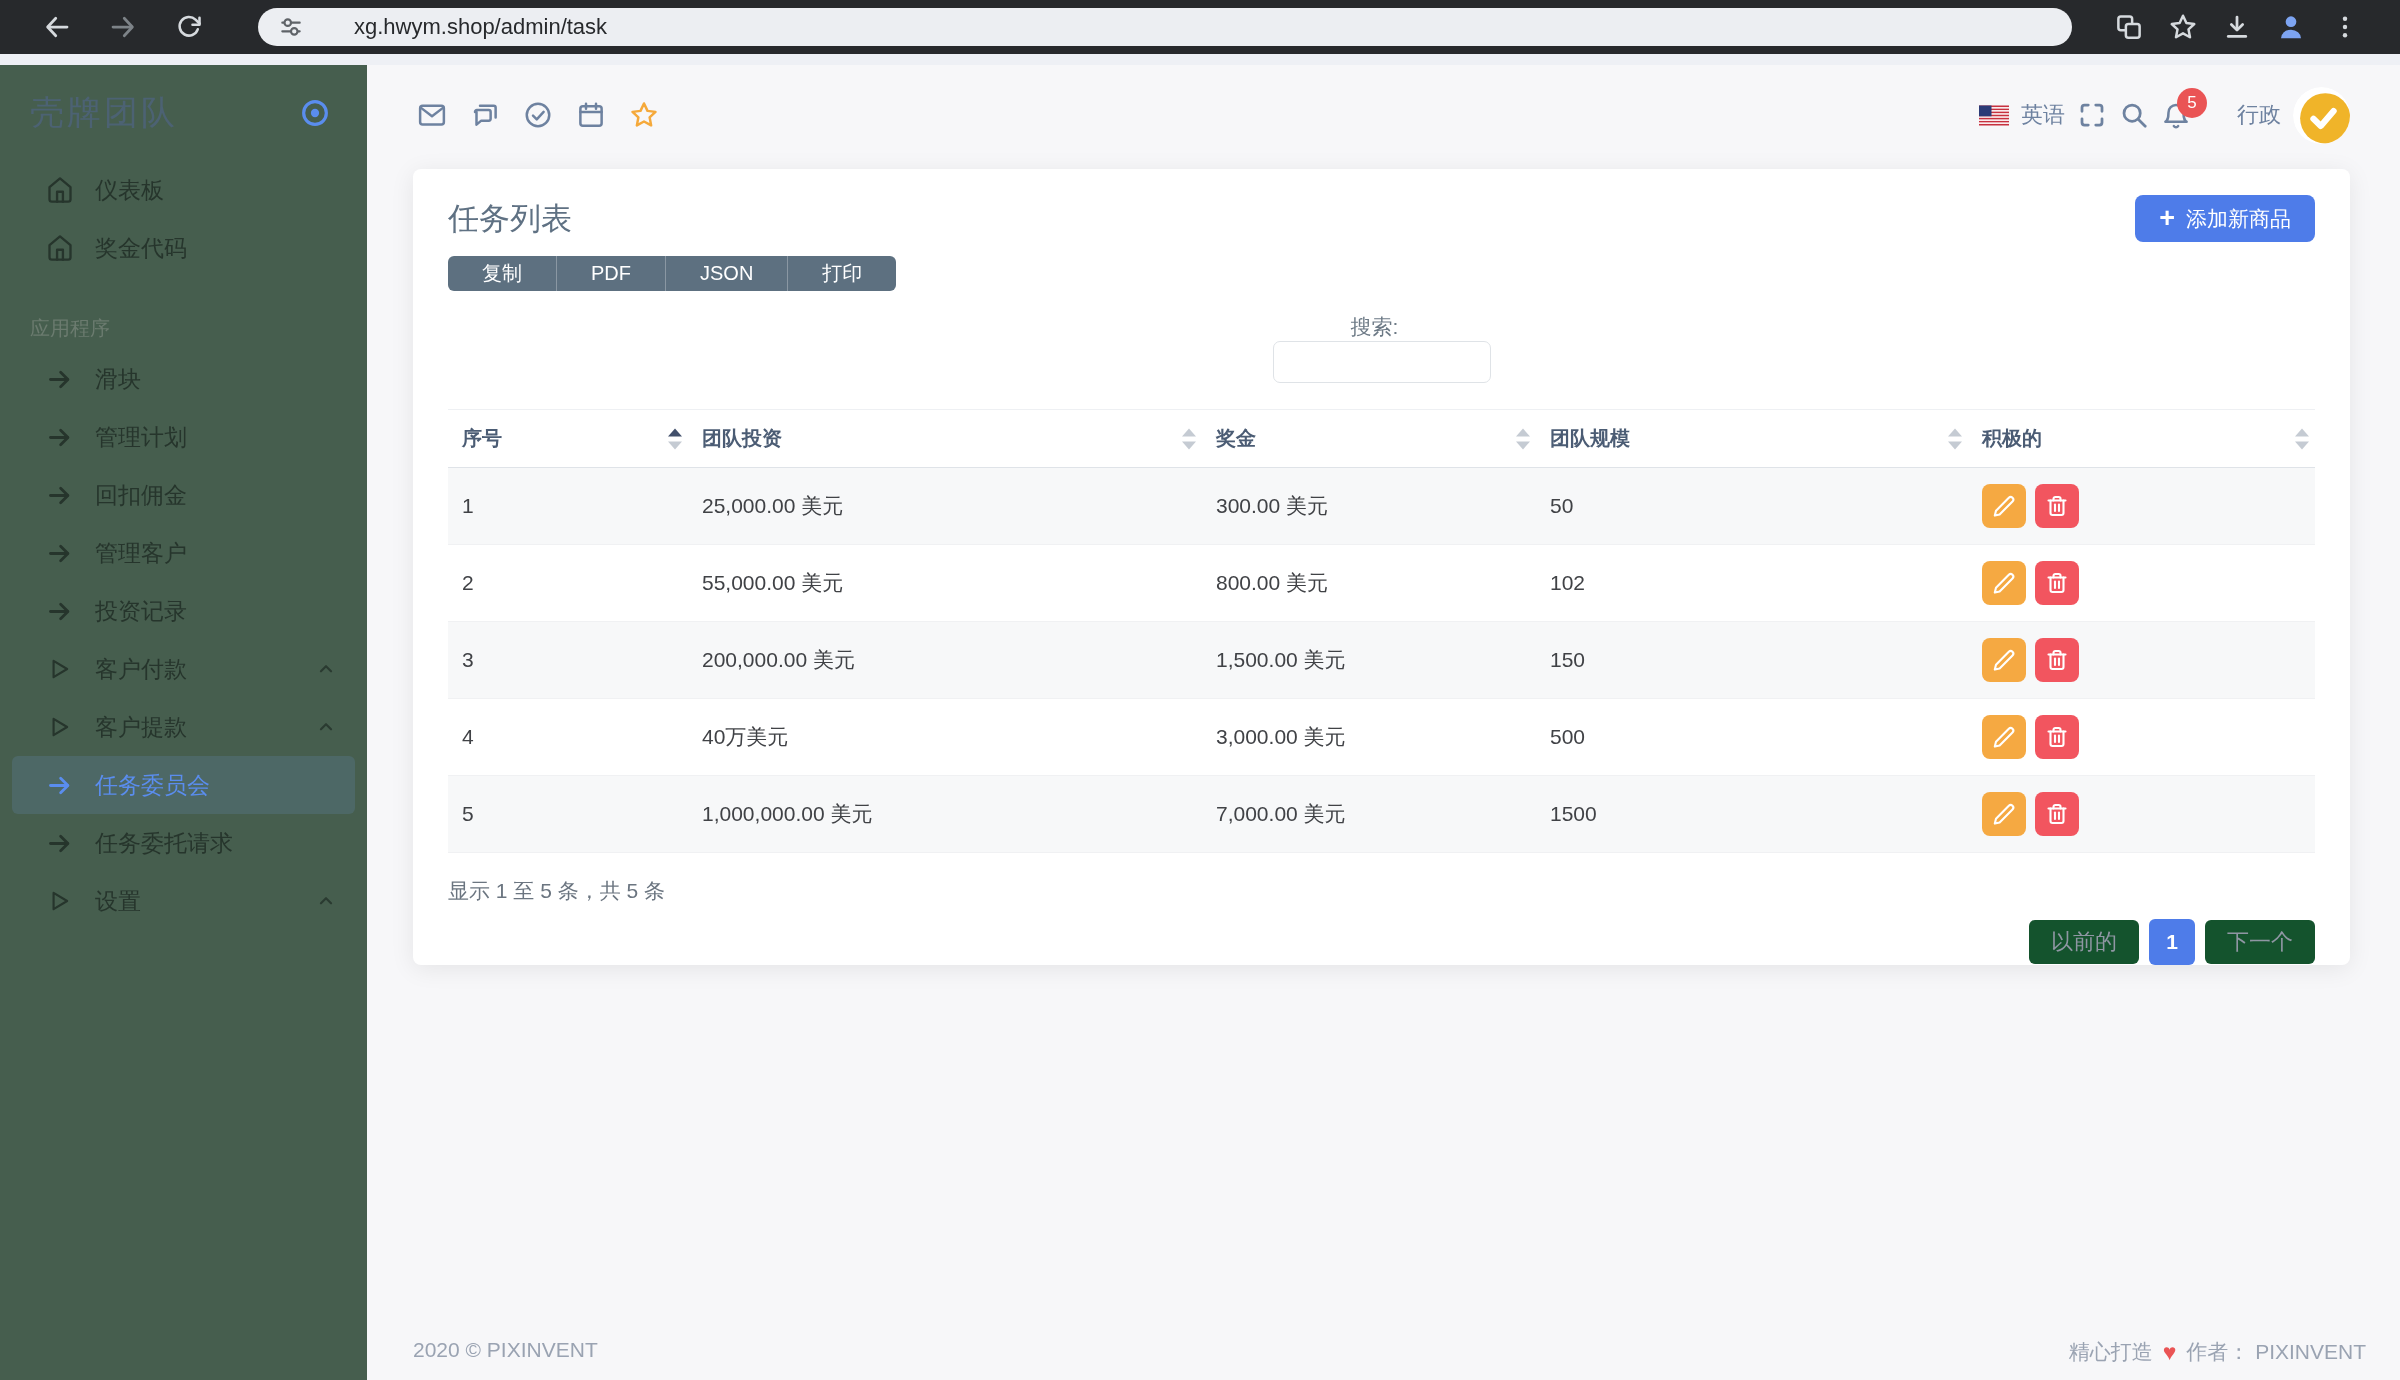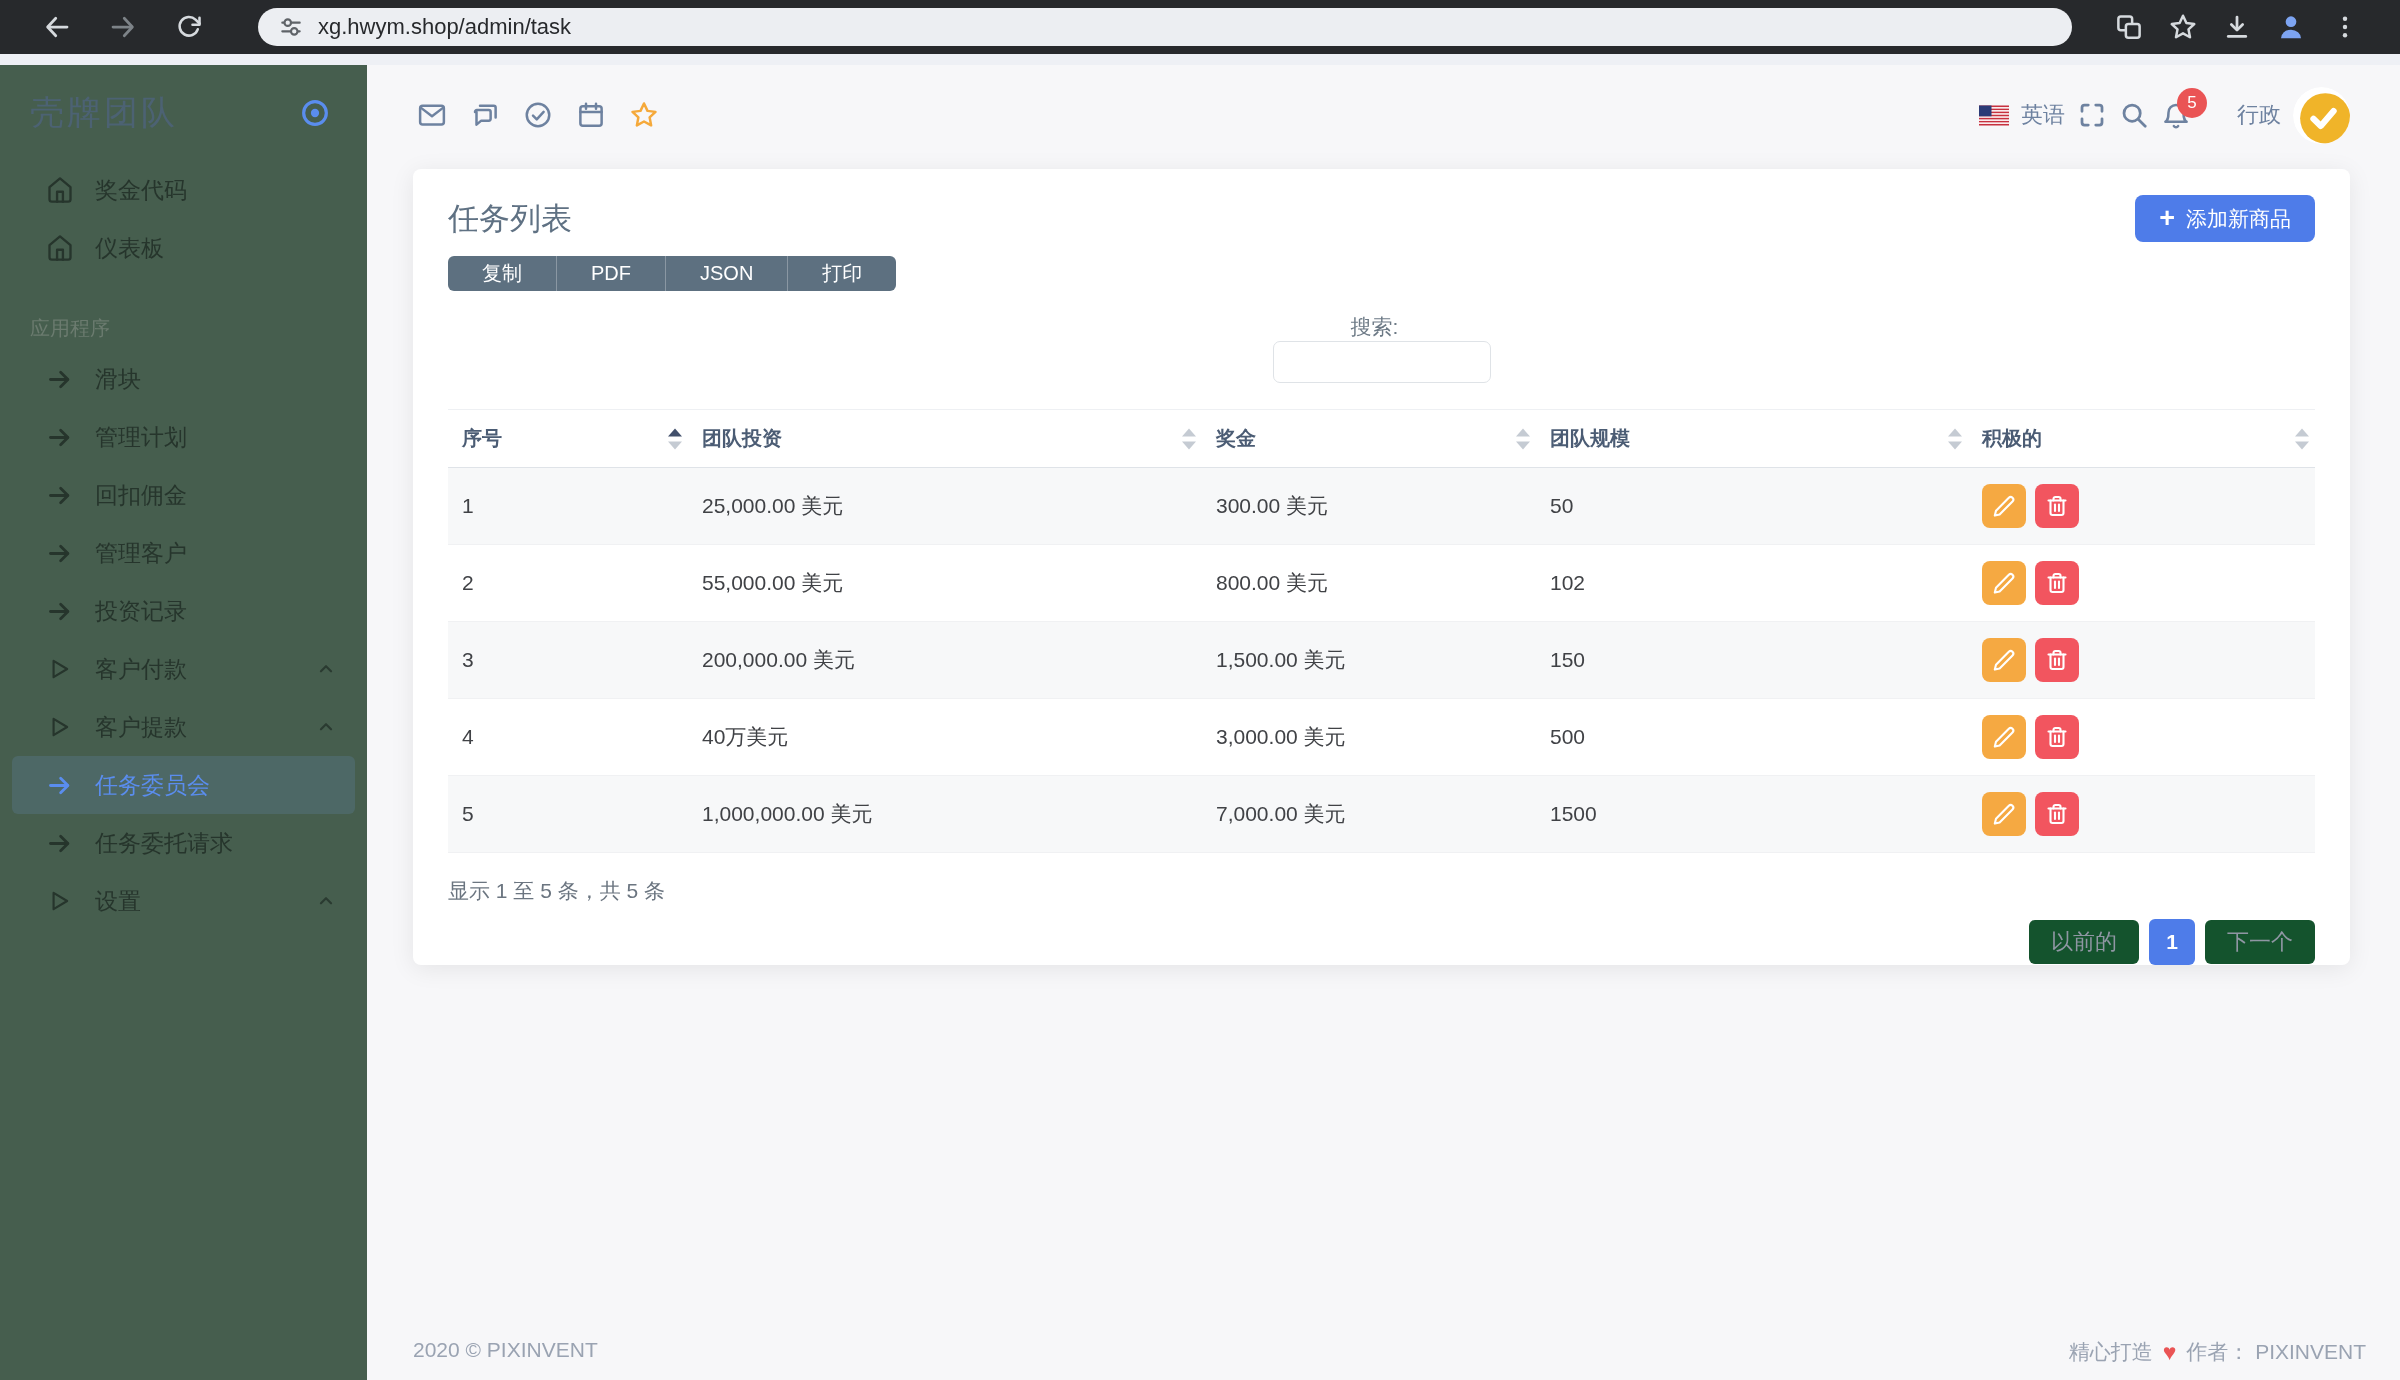--- a/index.html
+++ b/index.html
@@ -6,21 +6,21 @@
   html,body { width:2400px; height:1380px; overflow:hidden;
     font-family:"Liberation Sans","DejaVu Sans",sans-serif; }
 
   
   .browser-bar { height:54px; background:#27292c; display:flex; align-items:center;
     padding:0 18px 0 40px; }
   .b-icon { width:34px; height:34px; display:flex; align-items:center; justify-content:center;
     color:#d6dade; flex:0 0 auto; margin-right:32px; }
   .b-icon.dim { color:#7d8388; }
   .url-pill { flex:1; height:38px; background:#eceef2; border-radius:19px; display:flex;
-    align-items:center; padding:0 20px; margin:0 40px 0 20px; }
+    align-items:center; padding:0 20px; margin:0 40px 0 20px;gap:36px; }
   .url-pill .tune { color:#5f6368; margin-right:14px; display:flex; }
   .url-text { font-size:22px; color:#27292c; }
   .b-right { display:flex; align-items:center; }
   .b-right .b-icon { margin-right:20px; }
 
   
   .top-strip { height:11px; background:#eef0f5; }
   .app { display:flex; height:1315px; }
 
   
@@ -191,30 +191,30 @@
       </span>
     </div>
     <nav id="sidebar-menu-top">
         <div class="menu-item">
           <span class="mi-icon">
             <svg width="28" height="28" viewBox="0 0 24 24" fill="none" stroke="currentColor" stroke-width="2" stroke-linecap="round" stroke-linejoin="round">
               <path d="M3 9.5l9-7.5 9 7.5V20a2 2 0 0 1-2 2H5a2 2 0 0 1-2-2z"></path>
               <polyline points="9.5 22 9.5 13.5 14.5 13.5 14.5 22"></polyline>
             </svg>
           </span>
-          <span class="mi-label">奖金代码</span>
+          <span class="mi-label">仪表板</span>
         </div>
         <div class="menu-item">
           <span class="mi-icon">
             <svg width="28" height="28" viewBox="0 0 24 24" fill="none" stroke="currentColor" stroke-width="2" stroke-linecap="round" stroke-linejoin="round">
               <path d="M3 9.5l9-7.5 9 7.5V20a2 2 0 0 1-2 2H5a2 2 0 0 1-2-2z"></path>
               <polyline points="9.5 22 9.5 13.5 14.5 13.5 14.5 22"></polyline>
             </svg>
           </span>
-          <span class="mi-label">仪表板</span>
+          <span class="mi-label">奖金代码</span>
         </div>
       </nav>
     <div class="section-label">应用程序</div>
     <nav id="sidebar-menu-apps">
         <div class="menu-item">
           <span class="mi-icon">
             <svg width="27" height="27" viewBox="0 0 24 24" fill="none" stroke="currentColor" stroke-width="2.5" stroke-linecap="round" stroke-linejoin="round">
               <line x1="4" y1="12" x2="19" y2="12"></line>
               <polyline points="13 5.5 19.5 12 13 18.5"></polyline>
             </svg>

